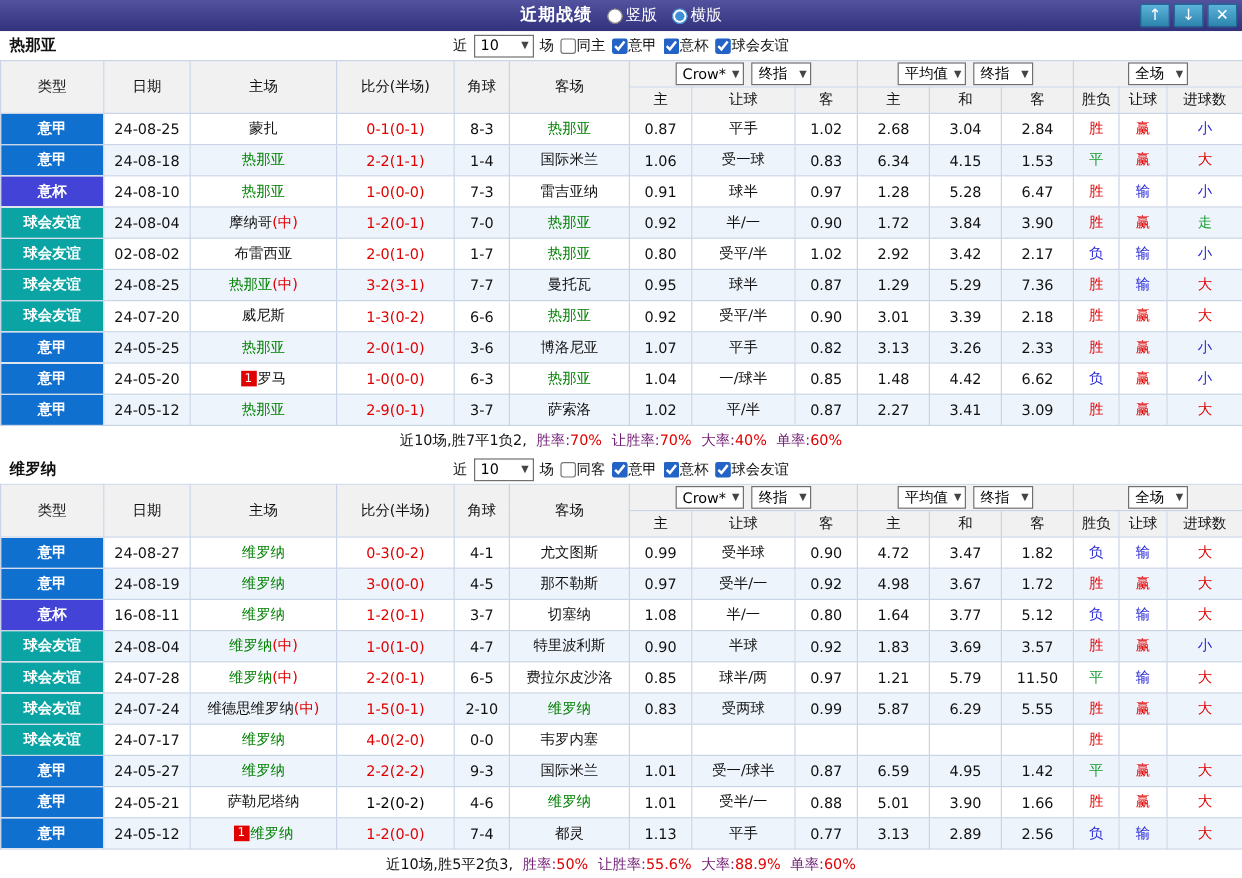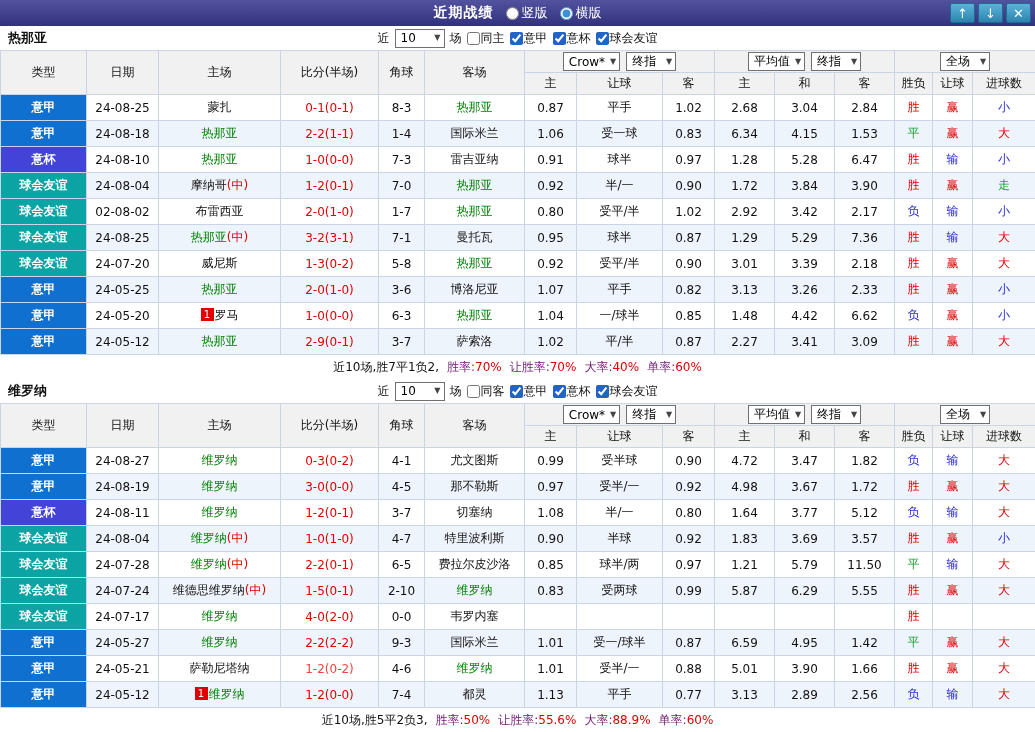--- a/index.html
+++ b/index.html
@@ -257,38 +257,38 @@
               <td class="odds">2.17</td>
               <td class="resc" style="color: rgb(41, 41, 212);">负</td>
               <td class="resc" style="color: rgb(41, 41, 212);">输</td>
               <td class="resc" style="color: rgb(41, 41, 212);">小</td>
             </tr>
             <tr>
               <td class="league" style="background: rgb(11, 164, 164);">球会友谊</td>
               <td class="date">24-08-25</td>
               <td class="home"><span class="tname" style="color: rgb(0, 128, 0);">热那亚</span><span class="suffix-neutral">(中)</span></td>
               <td class="score" style="color: rgb(224, 0, 0);">3-2(3-1)</td>
-              <td class="corners">7-1</td>
+              <td class="corners">7-7</td>
               <td class="away"><span class="tname">曼托瓦</span></td>
               <td class="odds">0.95</td>
               <td class="odds">球半</td>
               <td class="odds">0.87</td>
               <td class="odds">1.29</td>
               <td class="odds">5.29</td>
               <td class="odds">7.36</td>
               <td class="resc" style="color: rgb(224, 0, 0);">胜</td>
               <td class="resc" style="color: rgb(41, 41, 212);">输</td>
               <td class="resc" style="color: rgb(224, 0, 0);">大</td>
             </tr>
             <tr>
               <td class="league" style="background: rgb(11, 164, 164);">球会友谊</td>
               <td class="date">24-07-20</td>
               <td class="home"><span class="tname">威尼斯</span></td>
               <td class="score" style="color: rgb(224, 0, 0);">1-3(0-2)</td>
-              <td class="corners">5-8</td>
+              <td class="corners">6-6</td>
               <td class="away"><span class="tname" style="color: rgb(0, 128, 0);">热那亚</span></td>
               <td class="odds">0.92</td>
               <td class="odds">受平/半</td>
               <td class="odds">0.90</td>
               <td class="odds">3.01</td>
               <td class="odds">3.39</td>
               <td class="odds">2.18</td>
               <td class="resc" style="color: rgb(224, 0, 0);">胜</td>
               <td class="resc" style="color: rgb(224, 0, 0);">赢</td>
               <td class="resc" style="color: rgb(224, 0, 0);">大</td>
@@ -477,21 +477,21 @@
               <td class="odds">0.92</td>
               <td class="odds">4.98</td>
               <td class="odds">3.67</td>
               <td class="odds">1.72</td>
               <td class="resc" style="color: rgb(224, 0, 0);">胜</td>
               <td class="resc" style="color: rgb(224, 0, 0);">赢</td>
               <td class="resc" style="color: rgb(224, 0, 0);">大</td>
             </tr>
             <tr>
               <td class="league" style="background: rgb(67, 67, 216);">意杯</td>
-              <td class="date">24-08-11</td>
+              <td class="date">16-08-11</td>
               <td class="home"><span class="tname" style="color: rgb(0, 128, 0);">维罗纳</span></td>
               <td class="score" style="color: rgb(224, 0, 0);">1-2(0-1)</td>
               <td class="corners">3-7</td>
               <td class="away"><span class="tname">切塞纳</span></td>
               <td class="odds">1.08</td>
               <td class="odds">半/一</td>
               <td class="odds">0.80</td>
               <td class="odds">1.64</td>
               <td class="odds">3.77</td>
               <td class="odds">5.12</td>
@@ -581,21 +581,21 @@
               <td class="odds">4.95</td>
               <td class="odds">1.42</td>
               <td class="resc" style="color: rgb(26, 158, 51);">平</td>
               <td class="resc" style="color: rgb(224, 0, 0);">赢</td>
               <td class="resc" style="color: rgb(224, 0, 0);">大</td>
             </tr>
             <tr>
               <td class="league" style="background: rgb(16, 112, 208);">意甲</td>
               <td class="date">24-05-21</td>
               <td class="home"><span class="tname">萨勒尼塔纳</span></td>
-              <td class="score" style="color: #ef4444;">1-2(0-2)</td>
+              <td class="score" style="color: #000000;">1-2(0-2)</td>
               <td class="corners">4-6</td>
               <td class="away"><span class="tname" style="color: rgb(0, 128, 0);">维罗纳</span></td>
               <td class="odds">1.01</td>
               <td class="odds">受半/一</td>
               <td class="odds">0.88</td>
               <td class="odds">5.01</td>
               <td class="odds">3.90</td>
               <td class="odds">1.66</td>
               <td class="resc" style="color: rgb(224, 0, 0);">胜</td>
               <td class="resc" style="color: rgb(224, 0, 0);">赢</td>

